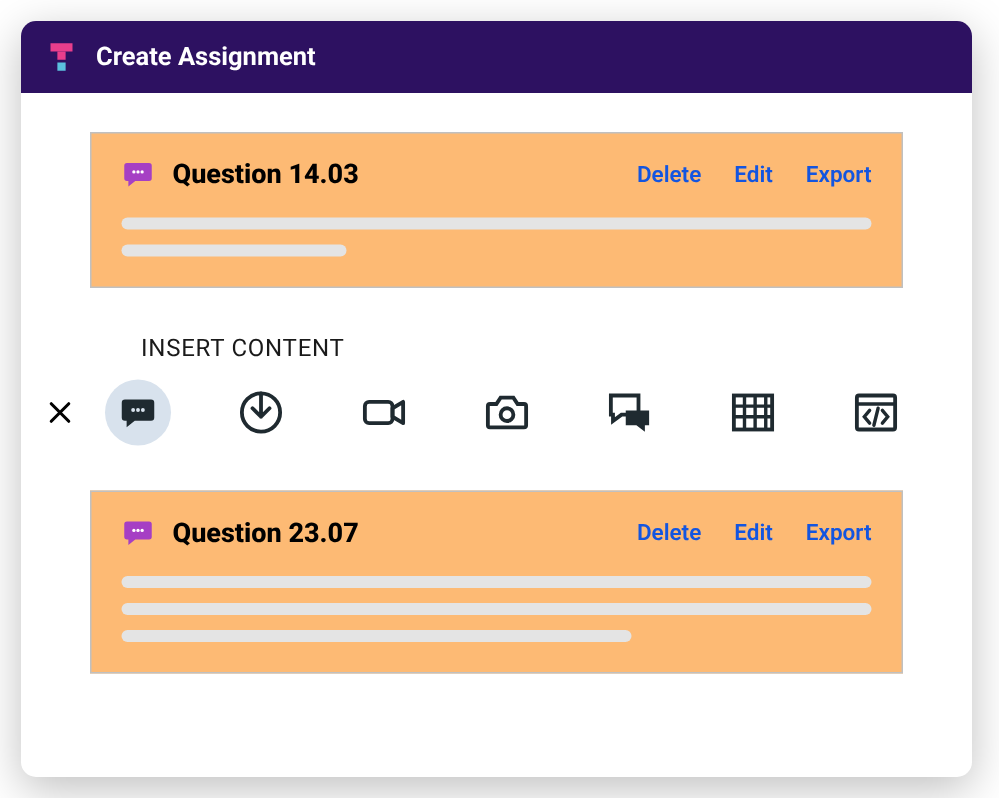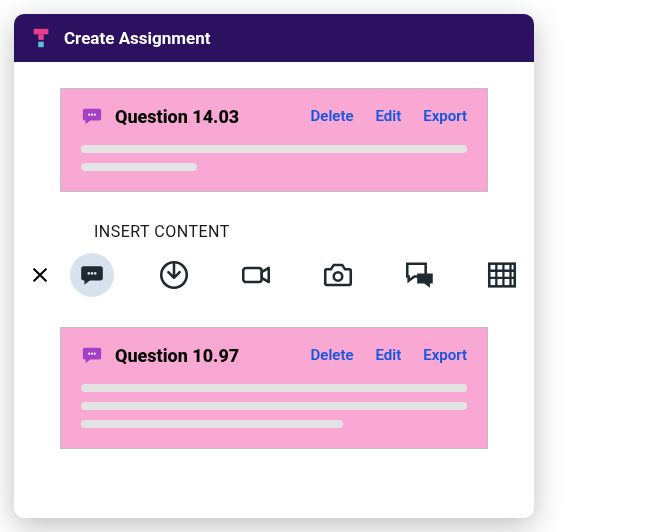--- a/index.html
+++ b/index.html
@@ -6,21 +6,21 @@
   body {
     font-family: -apple-system, BlinkMacSystemFont, "Segoe UI", Roboto, Arial, sans-serif;
     background: #fff;
     width: 666px;
     height: 532px;
     position: relative;
   }
   .window {
     position: absolute;
     left: 14px; top: 14px;
-    width: 520px; height: 504px;
+    width: 634px; height: 504px;
     background: #fff;
     border-radius: 10px;
     box-shadow: 0 8px 30px rgba(0,0,0,0.25);
     overflow: hidden;
   }
   .titlebar {
     height: 48px;
     background: #2d1161;
     display: flex;
     align-items: center;
@@ -33,21 +33,21 @@
   .title {
     color: #fff;
     font-weight: 700;
     font-size: 17px;
   }
   .content {
     padding: 26px 46px 20px 46px;
   }
   .card {
     border: 1px solid #c0c0c0;
-    background: #f9a8d4;
+    background: #fdba74;
     padding: 16px 20px 20px 20px;
     margin-bottom: 8px;
   }
   .card-head {
     display: flex;
     align-items: center;
     gap: 12px;
   }
   .bubble-fill {
     width: 22px; height: 22px;
@@ -215,21 +215,21 @@
     <div class="gap"></div>
 
     <div class="card">
       <div class="card-head">
         <svg class="bubble-fill" viewBox="0 0 24 24">
           <path d="M4 4h16a2 2 0 0 1 2 2v9a2 2 0 0 1-2 2H10l-5 4v-4H4a2 2 0 0 1-2-2V6a2 2 0 0 1 2-2z" fill="#a63fc4"></path>
           <circle cx="9" cy="10.5" r="1.2" fill="#fff"></circle>
             <circle cx="12" cy="10.5" r="1.2" fill="#fff"></circle>
             <circle cx="15" cy="10.5" r="1.2" fill="#fff"></circle>
         </svg>
-        <div class="q-title">Question 10.97</div>
+        <div class="q-title">Question 23.07</div>
         <div class="actions">
           <span class="act">Delete</span>
           <span class="act">Edit</span>
           <span class="act">Export</span>
         </div>
       </div>
       <div class="skel">
         <div class="bar full"></div>
         <div class="bar full"></div>
         <div class="bar w68"></div>

